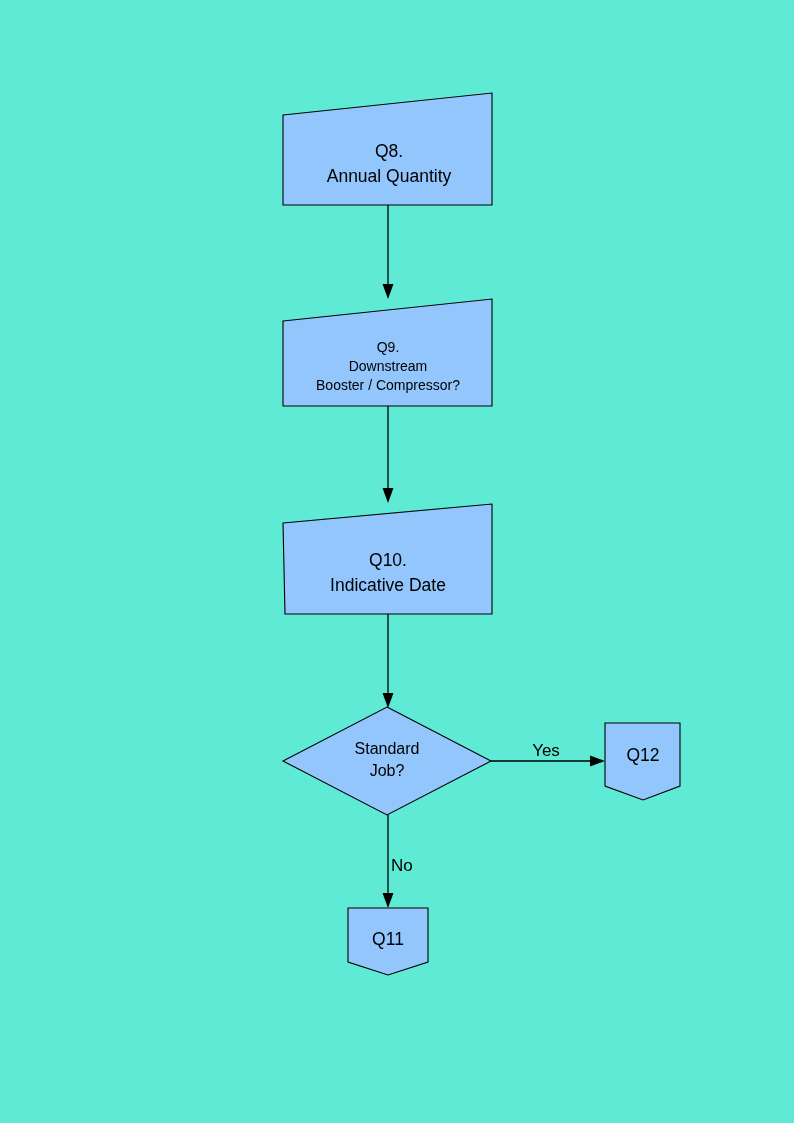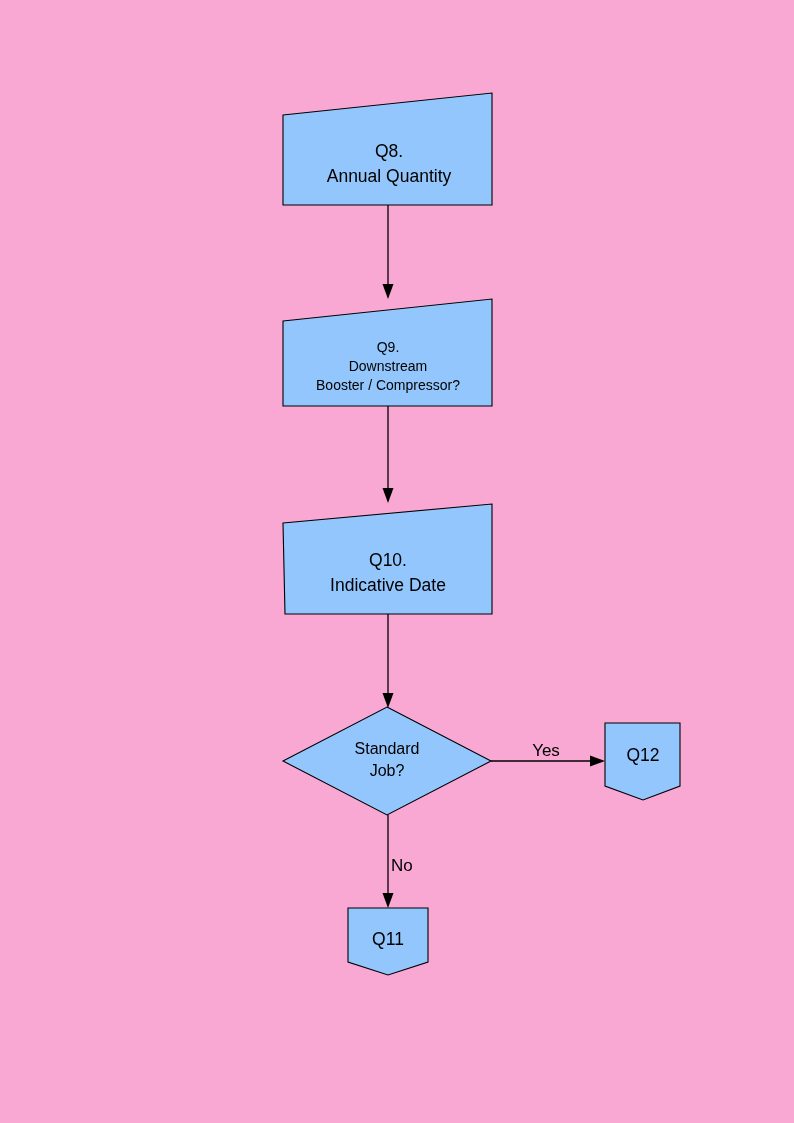--- a/index.html
+++ b/index.html
@@ -11,21 +11,21 @@
   body {
     width: 794px;
     height: 1123px;
     font-family: "Liberation Sans", sans-serif;
     overflow: hidden;
   }
   #flowchart-root {
     position: relative;
     width: 794px;
     height: 1123px;
-    background: #f9a8d4;
+    background: #5eead4;
   }
   svg#flow-svg {
     display: block;
     width: 794px;
     height: 1123px;
   }
   .node-shape {
     stroke: #000000;
     stroke-width: 1.1;
     stroke-linejoin: miter;

